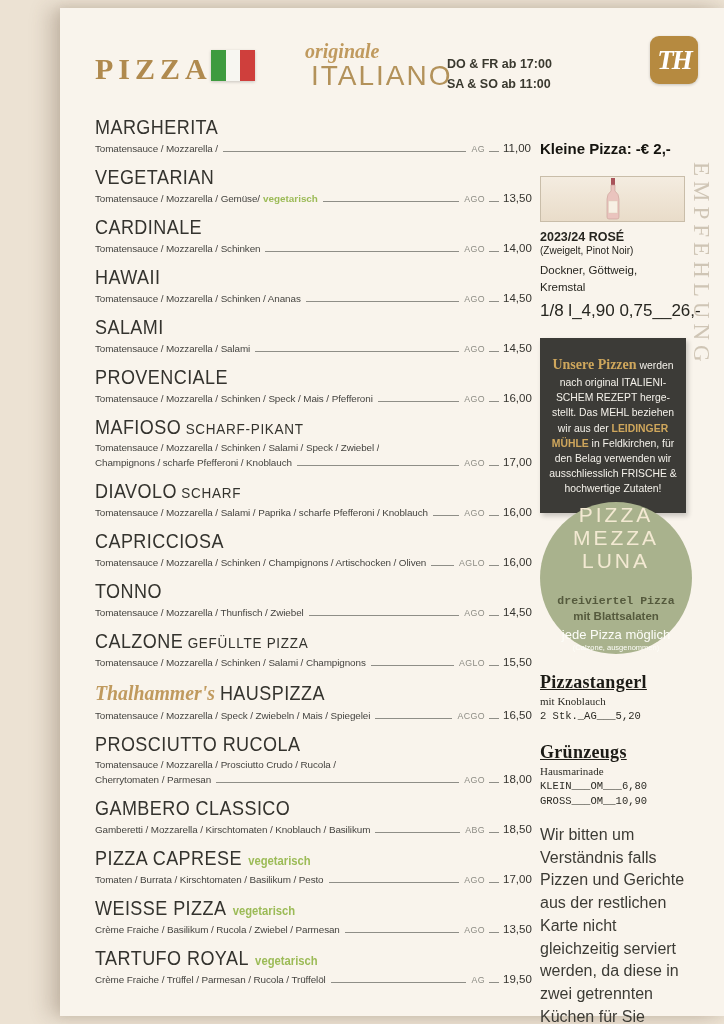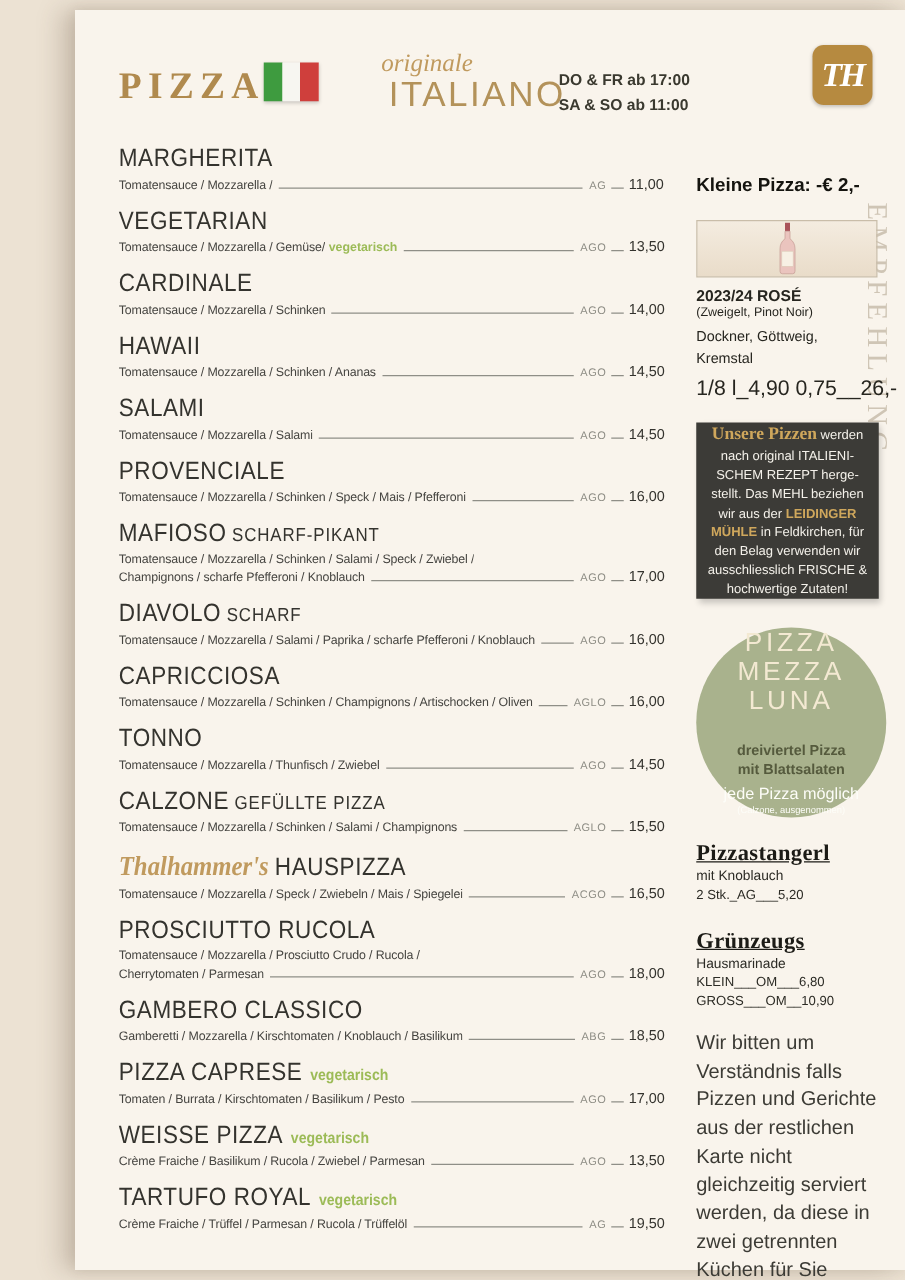--- a/index.html
+++ b/index.html
@@ -23,21 +23,21 @@
     font-family:"Liberation Serif", serif; font-weight:bold;
     font-size:30px; letter-spacing:5px; color:#b08a4e;
   }
   .flag { position:absolute; left:116px; top:10px; width:44px; height:31px; display:flex; box-shadow:0 1px 3px rgba(0,0,0,.2); }
   .flag .g { flex:1; background:#3e9b3f; }
   .flag .w { flex:1; background:#f7f6f1; }
   .flag .r { flex:1; background:#cf3f3c; }
   .brand { position:absolute; left:172px; top:0; width:160px; height:60px; }
   .originale {
     position:absolute; left:38px; top:0;
-    font-family:"Liberation Serif", serif; font-style:italic; font-weight:normal;
+    font-family:"Liberation Serif", serif; font-style:italic; font-weight:bold;
     color:#c09a5e; font-size:20px;
   }
   .italiano {
     position:absolute; left:0; top:20px;
     color:#b3925a; font-size:28px; letter-spacing:2px;margin-left:44px;
   }
   .hours { position:absolute; left:352px; top:14px; font-size:12.5px; font-weight:bold; color:#3a392f; line-height:1.6; white-space:nowrap; }
   .logo {
     position:absolute; top:36px; right:26px; width:48px; height:48px; z-index:3;
     background:#b68a40; border-radius:9px;
@@ -69,57 +69,57 @@
   .allergens { color:#8e8d85; font-size:8.8px; letter-spacing:.4px; flex-shrink:0; }
   .price { width:32px; text-align:left; font-size:11.5px; color:#34332e; flex-shrink:0; }
 
   
   .watermark {
     position:absolute; left:688px; top:162px; z-index:1;
     writing-mode:vertical-rl;
     font-family:"Liberation Serif", serif; font-size:23px; letter-spacing:5px;
     color:#cfc5b5;
   }
-  .sidebar { position:absolute; left:557px; top:140px; width:146px; height:876px; z-index:2; }
+  .sidebar { position:absolute; left:540px; top:140px; width:146px; height:876px; z-index:2; }
   .kleine { position:absolute; top:0; left:0; font-size:15px; font-weight:bold; color:#15140f; white-space:nowrap; }
 
   .wine-photo {
     position:absolute; top:36px; left:0; width:145px; height:46px;
     border:1px solid #c9bda9; background:linear-gradient(#f4ece0,#e9dcc9);
     display:flex; align-items:center; justify-content:center;
   }
   .wine-name { position:absolute; top:90px; font-size:12.5px; font-weight:bold; color:#26251f; }
   .wine-grapes { position:absolute; top:105px; font-size:10px; color:#26251f; }
   .wine-producer { position:absolute; top:124px; font-size:11.5px; color:#26251f; }
   .wine-region { position:absolute; top:141px; font-size:11.5px; color:#26251f; }
   .wine-prices { position:absolute; top:161px; font-size:17px; color:#26251f; white-space:nowrap; }
 
   .info-box {
     position:absolute; top:198px; left:0; width:146px;
     background:#3c3b37; color:#f4f1ea;
-    padding:0 8px; font-size:10.4px; line-height:1.45; text-align:center;
+    padding:17px 8px; font-size:10.4px; line-height:1.45; text-align:center;
     box-shadow:2px 3px 5px rgba(0,0,0,.2);
   }
   .info-title { font-family:"Liberation Serif", serif; font-weight:bold; color:#cfa75c; font-size:14px; }
   .info-highlight { color:#cfa75c; font-weight:bold; }
 
   .circle {
     position:absolute; top:362px; left:0; width:152px; height:152px;
     border-radius:50%; background:#a9b28d;
     display:flex; flex-direction:column; align-items:center; justify-content:center; text-align:center;
   }
   .circle-big { color:#f3e9d2; font-size:21px; letter-spacing:3px; line-height:1.08; }
   .circle-sub { color:#555a3d; font-size:11.5px; font-weight:bold; line-height:1.25; }
-  .mt4 { margin-top:22px; }
+  .mt4 { margin-top:22px;font-family:Liberation Mono, monospace; }
   .circle-note { color:#fdfdf8; font-size:13px; font-weight:normal; margin-top:5px; line-height:1.1; }
   .circle-note2 { color:#fdfdf8; font-size:7.5px; line-height:1.2; }
 
   .section-title { font-family:"Liberation Serif", serif; font-weight:bold; font-size:18px; color:#1c1b16; letter-spacing:.3px;text-decoration:underline; }
-  .section-sub { font-size:11px; color:#2c2b25; margin-top:2px; }
-  .mono-line { font-family:Liberation Sans, sans-serif; font-size:10.5px; color:#2c2b25; margin-top:3px; white-space:nowrap; }
+  .section-sub { font-size:11px; color:#2c2b25; margin-top:2px;font-family:Liberation Serif, serif; }
+  .mono-line { font-family:Liberation Mono, monospace; font-size:10.5px; color:#2c2b25; margin-top:3px; white-space:nowrap; }
   .stangerl { position:absolute; top:532px; left:0; }
   .gruen { position:absolute; top:602px; left:0; }
 
   .note { position:absolute; left:0; width:146px; font-size:16px; line-height:1.42; color:#3c3b35; }
   .note-1 { top:684px; }
   .note-2 { top:786px; }
 </style>
 </head>
 <body>
 

